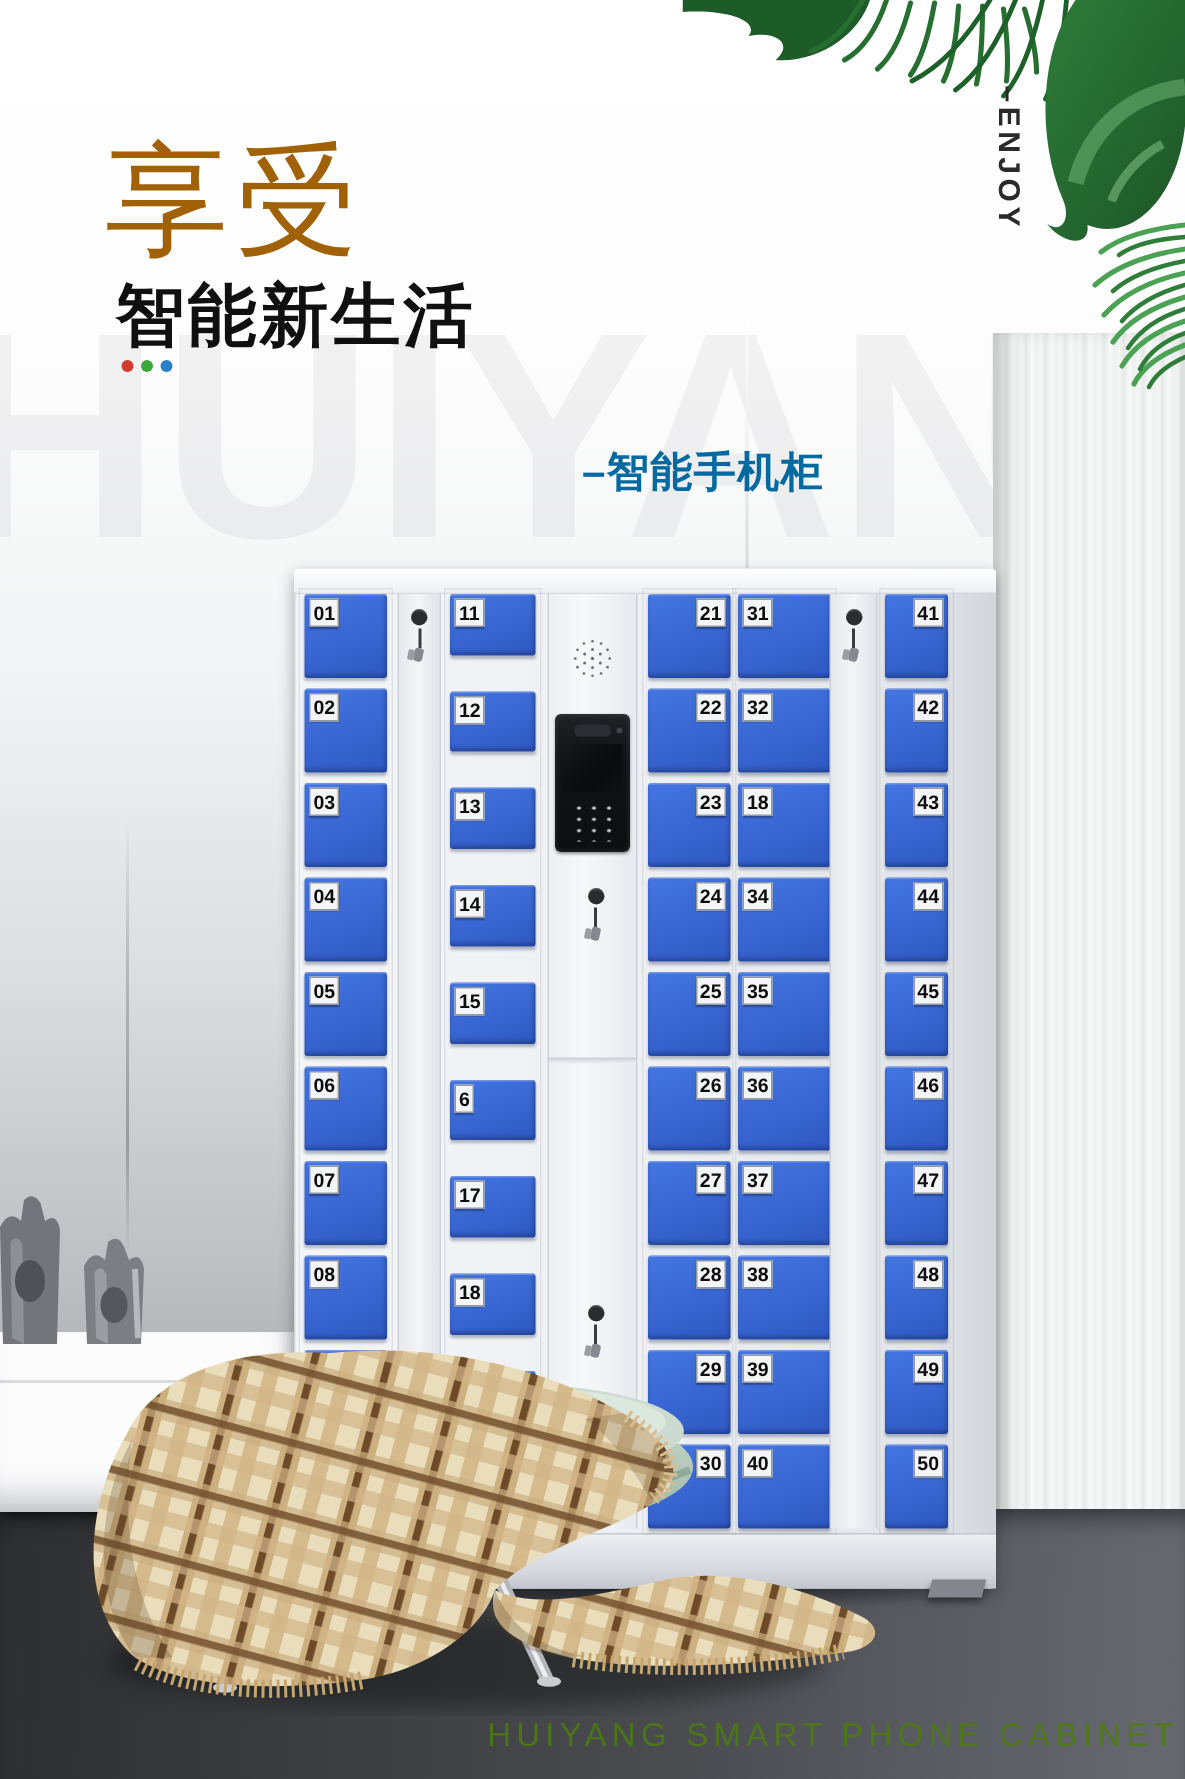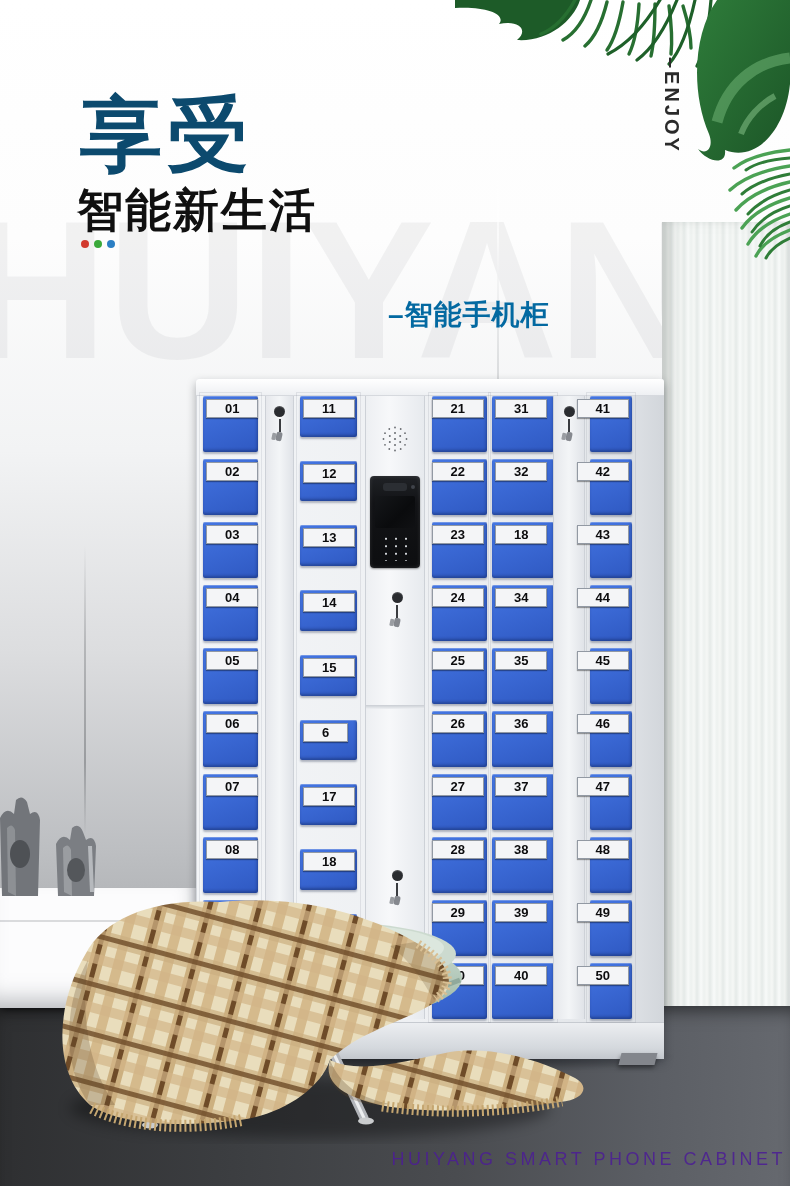--- a/index.html
+++ b/index.html
@@ -17,22 +17,22 @@
   
   .curtain{position:absolute;left:662px;top:222px;width:128px;height:818px;
     background:repeating-linear-gradient(90deg,#f8faf9 0px,#edf1ef 3px,#f5f7f5 6px,#e5eae8 9px,#f8faf9 13px);
     box-shadow:inset 14px 0 18px -10px rgba(120,128,124,.55), inset -6px 0 10px -6px rgba(150,156,152,.4);}
   .curtain-shade{position:absolute;left:662px;top:1012px;width:128px;height:34px;
     background:linear-gradient(180deg,rgba(0,0,0,0),rgba(30,32,34,.5));}
   
   .floor{position:absolute;left:0;top:1006px;width:790px;height:180px;
     background:linear-gradient(92deg,#2e2f31 0%,#3c3e41 30%,#4a4c50 58%,#5b5e64 82%,#66696f 100%);
     box-shadow:inset 0 14px 18px -10px rgba(0,0,0,.55);}
-  .floor-caption{position:absolute;right:4px;bottom:16px;font-size:18px;letter-spacing:3.5px;
-    color:#4c1d95;opacity:.85;font-weight:400;}
+  .floor-caption{position:absolute;right:4px;bottom:16px;font-size:22px;letter-spacing:3.5px;
+    color:#4d7c0f;opacity:.85;font-weight:400;}
   
   .tvstand{position:absolute;left:0;top:888px;width:196px;height:120px;background:#fcfcfd;
     box-shadow:inset 0 -26px 22px -18px rgba(120,124,130,.5), inset -16px 0 18px -14px rgba(120,124,130,.45), 0 5px 6px -3px rgba(0,0,0,.5);}
   .tvstand::after{content:"";position:absolute;left:0;right:0;top:32px;height:2px;background:rgba(130,134,140,.28);}
   .vases{position:absolute;left:0;top:788px;}
   
   .cab-shadow{position:absolute;left:188px;top:1040px;width:486px;height:34px;
     background:radial-gradient(ellipse at 50% 50%,rgba(0,0,0,.5) 0%,rgba(0,0,0,0) 72%);}
   .cabinet{position:absolute;left:196px;top:379px;width:468px;height:680px;}
   .cab-body{position:absolute;inset:0;border-radius:3px;
@@ -50,21 +50,21 @@
     outline:1px solid rgba(90,100,115,.12);outline-offset:3px;}
   .col-a{left:7px;width:55px;}
   .col-b{left:104px;width:57px;gap:24px;}
   .col-c{left:236px;width:55px;}
   .col-d{left:296px;width:62px;}
   .col-e{left:394px;width:42px;}
   .door{flex:1;position:relative;border-radius:2px;
     background:linear-gradient(160deg,#4476e2 0%,#3a68d4 45%,#2f59c2 100%);
     box-shadow:inset 0 1px 0 rgba(255,255,255,.25), inset -1px -2px 3px rgba(10,20,60,.35), 0 2px 2px rgba(25,35,70,.3);}
   .door-num{position:absolute;top:3px;background:#f4f5f7;color:#0c0c0e;font-weight:bold;
-    font-size:13px;line-height:1;padding:2px 18px;border:1px solid #9299a3;box-shadow:0 1px 1px rgba(0,0,0,.35);}
+    font-size:13px;line-height:1;padding:2px 2px;border:1px solid #9299a3;box-shadow:0 1px 1px rgba(0,0,0,.35);}
   .door.left .door-num{left:3px;}
   .door.right .door-num{right:3px;margin-left:20px;}
   .lockcol{position:absolute;top:17px;bottom:40px;
     background:linear-gradient(90deg,#e6e8ec,#f3f5f7 50%,#e0e3e8);
     border-left:1px solid #cdd1d7;border-right:1px solid #cdd1d7;}
   .lock-a{left:69px;width:27px;}
   .lock-b{left:357px;width:30px;}
   .keylock{width:11px;height:11px;border-radius:50%;background:#2a2c30;position:relative;margin:0 auto;
     box-shadow:0 1px 1px rgba(255,255,255,.6), inset 0 1px 1px rgba(255,255,255,.2);}
   .keylock::after{content:"";position:absolute;left:4.5px;top:13px;width:2px;height:13px;background:#3a3c40;}
@@ -84,21 +84,21 @@
     background:#2b2e33;}
   .lens::after{content:"";position:absolute;right:-8px;top:2px;width:4px;height:4px;border-radius:50%;background:#3f434a;}
   .screen{position:absolute;left:5px;right:5px;top:20px;height:32px;border-radius:2px;
     background:linear-gradient(135deg,#15171a,#0a0b0d 60%,#101114);}
   .keypad{position:absolute;left:9px;right:9px;bottom:7px;height:28px;
     background-image:radial-gradient(#cfd2d6 1.1px,rgba(0,0,0,0) 1.6px);
     background-size:10px 7.5px;background-position:2px 2px;}
   .cc-lock-top{position:absolute;left:44%;top:196px;}
   .cc-lock-bottom{position:absolute;left:44%;top:474px;}
   
-  .title{position:absolute;left:80px;top:94px;font-size:82px;font-weight:700;letter-spacing:5px;color:#0c4a6e;line-height:1;}
+  .title{position:absolute;left:70px;top:94px;font-size:82px;font-weight:400;letter-spacing:5px;color:#a16207;line-height:1;}
   .subtitle{position:absolute;left:77px;top:187px;font-size:46px;font-weight:700;letter-spacing:2px;color:#101010;line-height:1;}
   .dots{position:absolute;left:81px;top:240px;display:flex;gap:5px;}
   .dots span{width:8px;height:8px;border-radius:50%;display:block;}
   .tagline{position:absolute;left:82px;top:256px;font-size:26px;font-weight:700;color:#141414;letter-spacing:1px;white-space:nowrap;}
   .tag-sep{color:#8d939b;font-weight:300;padding:0 9px;font-size:22px;vertical-align:2px;}
   .product-note{position:absolute;left:388px;top:296px;font-size:28px;font-weight:700;color:#0369a1;letter-spacing:1px;}
   .enjoy{position:absolute;left:660px;top:57px;writing-mode:vertical-rl;font-size:20px;font-weight:600;
     letter-spacing:3px;color:#2a2a2a;}
   
   .leaves{position:absolute;right:0;top:0;}

